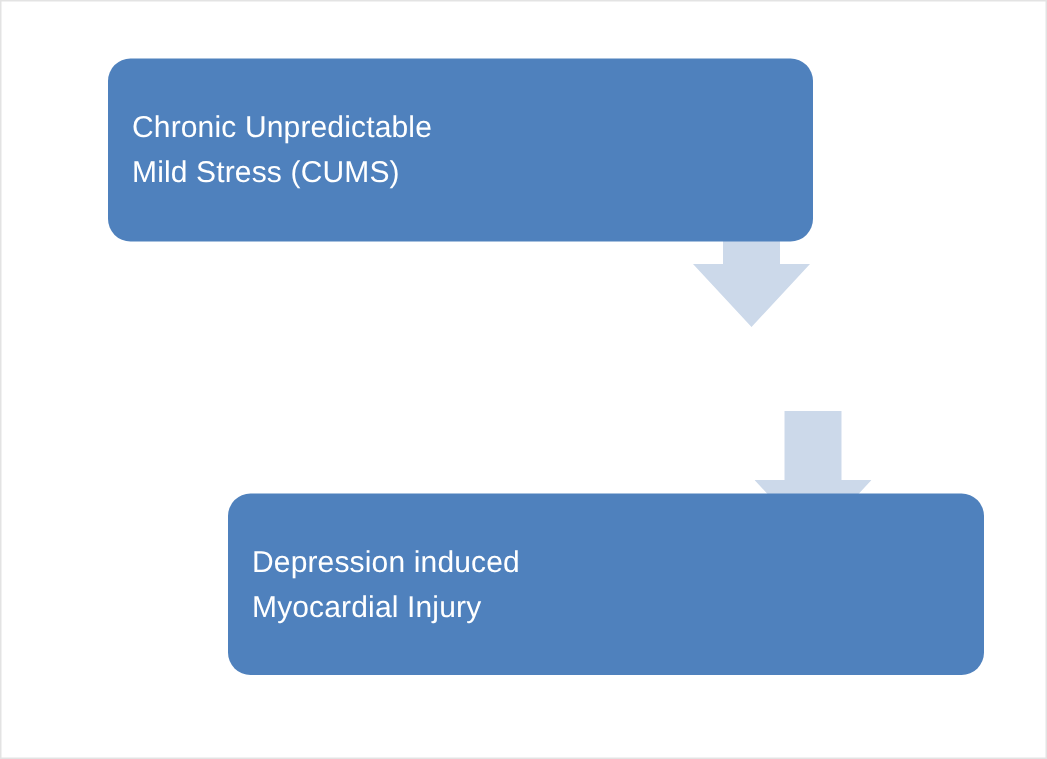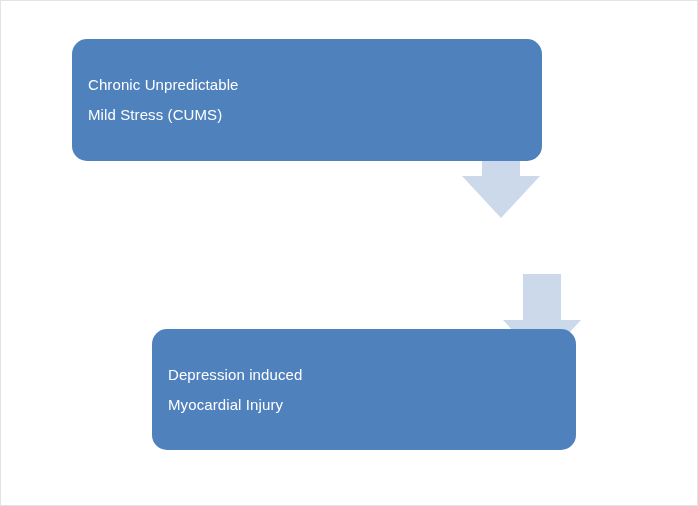--- a/index.html
+++ b/index.html
@@ -26,32 +26,32 @@
     position: absolute;
     background: #4f81bd;
     border-radius: 15px;
     box-sizing: border-box;
     display: flex;
     align-items: center;
     z-index: 2;
   }
   .node-label {
     color: #ffffff;
-    font-size: 15px;
+    font-size: 20px;
     line-height: 30px;
     letter-spacing: 0.1px;
     white-space: pre-line;
     padding-left: 16px;
     padding-right: 12px;
     font-family: "Liberation Sans", "DejaVu Sans", sans-serif;
   }
 
   #node-1 { left: 71px;  top: 38px;  width: 470px; height: 122px; }
   #node-2 { left: 111px; top: 183px; width: 470px; height: 121px; }
-  #node-3 { left: 151px; top: 328px; width: 424px; height: 121px; }
+  #node-3 { left: 151px; top: 328px; width: 504px; height: 121px; }
 
   #node-2 .node-label { line-height: 31px; }
 
   
   .arrow {
     position: absolute;
     z-index: 1;
   }
   .arrow svg { display: block; }
 

